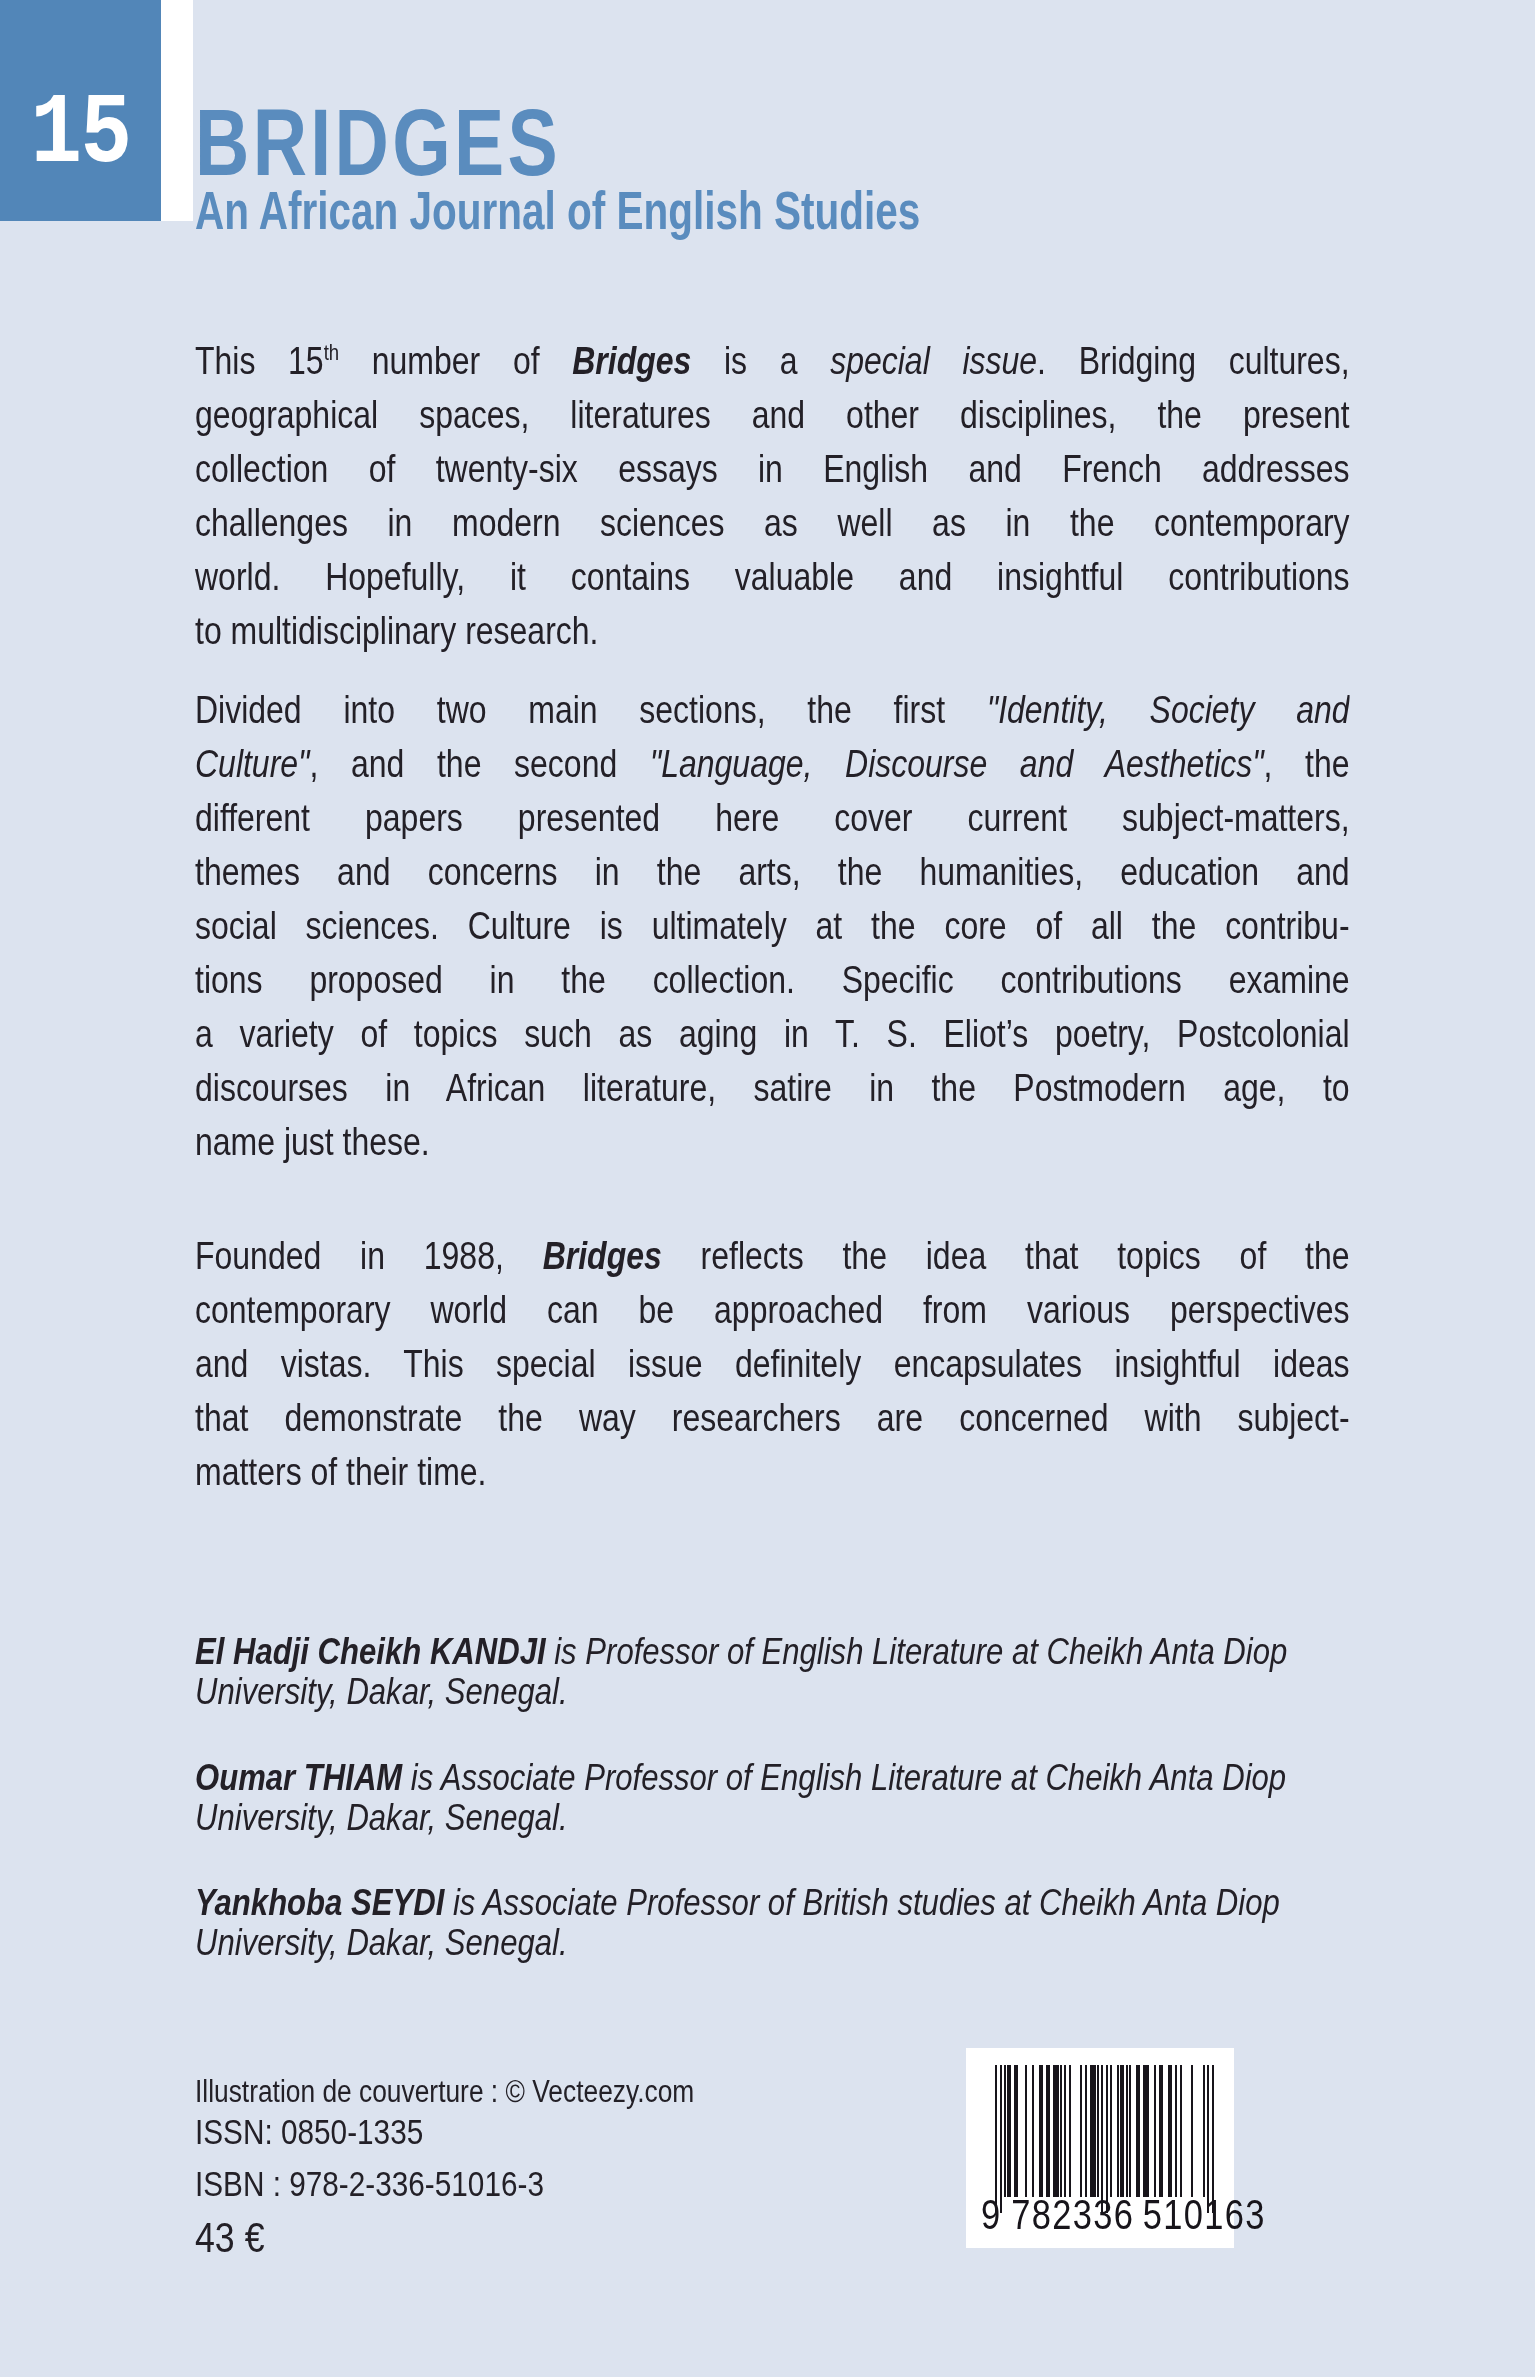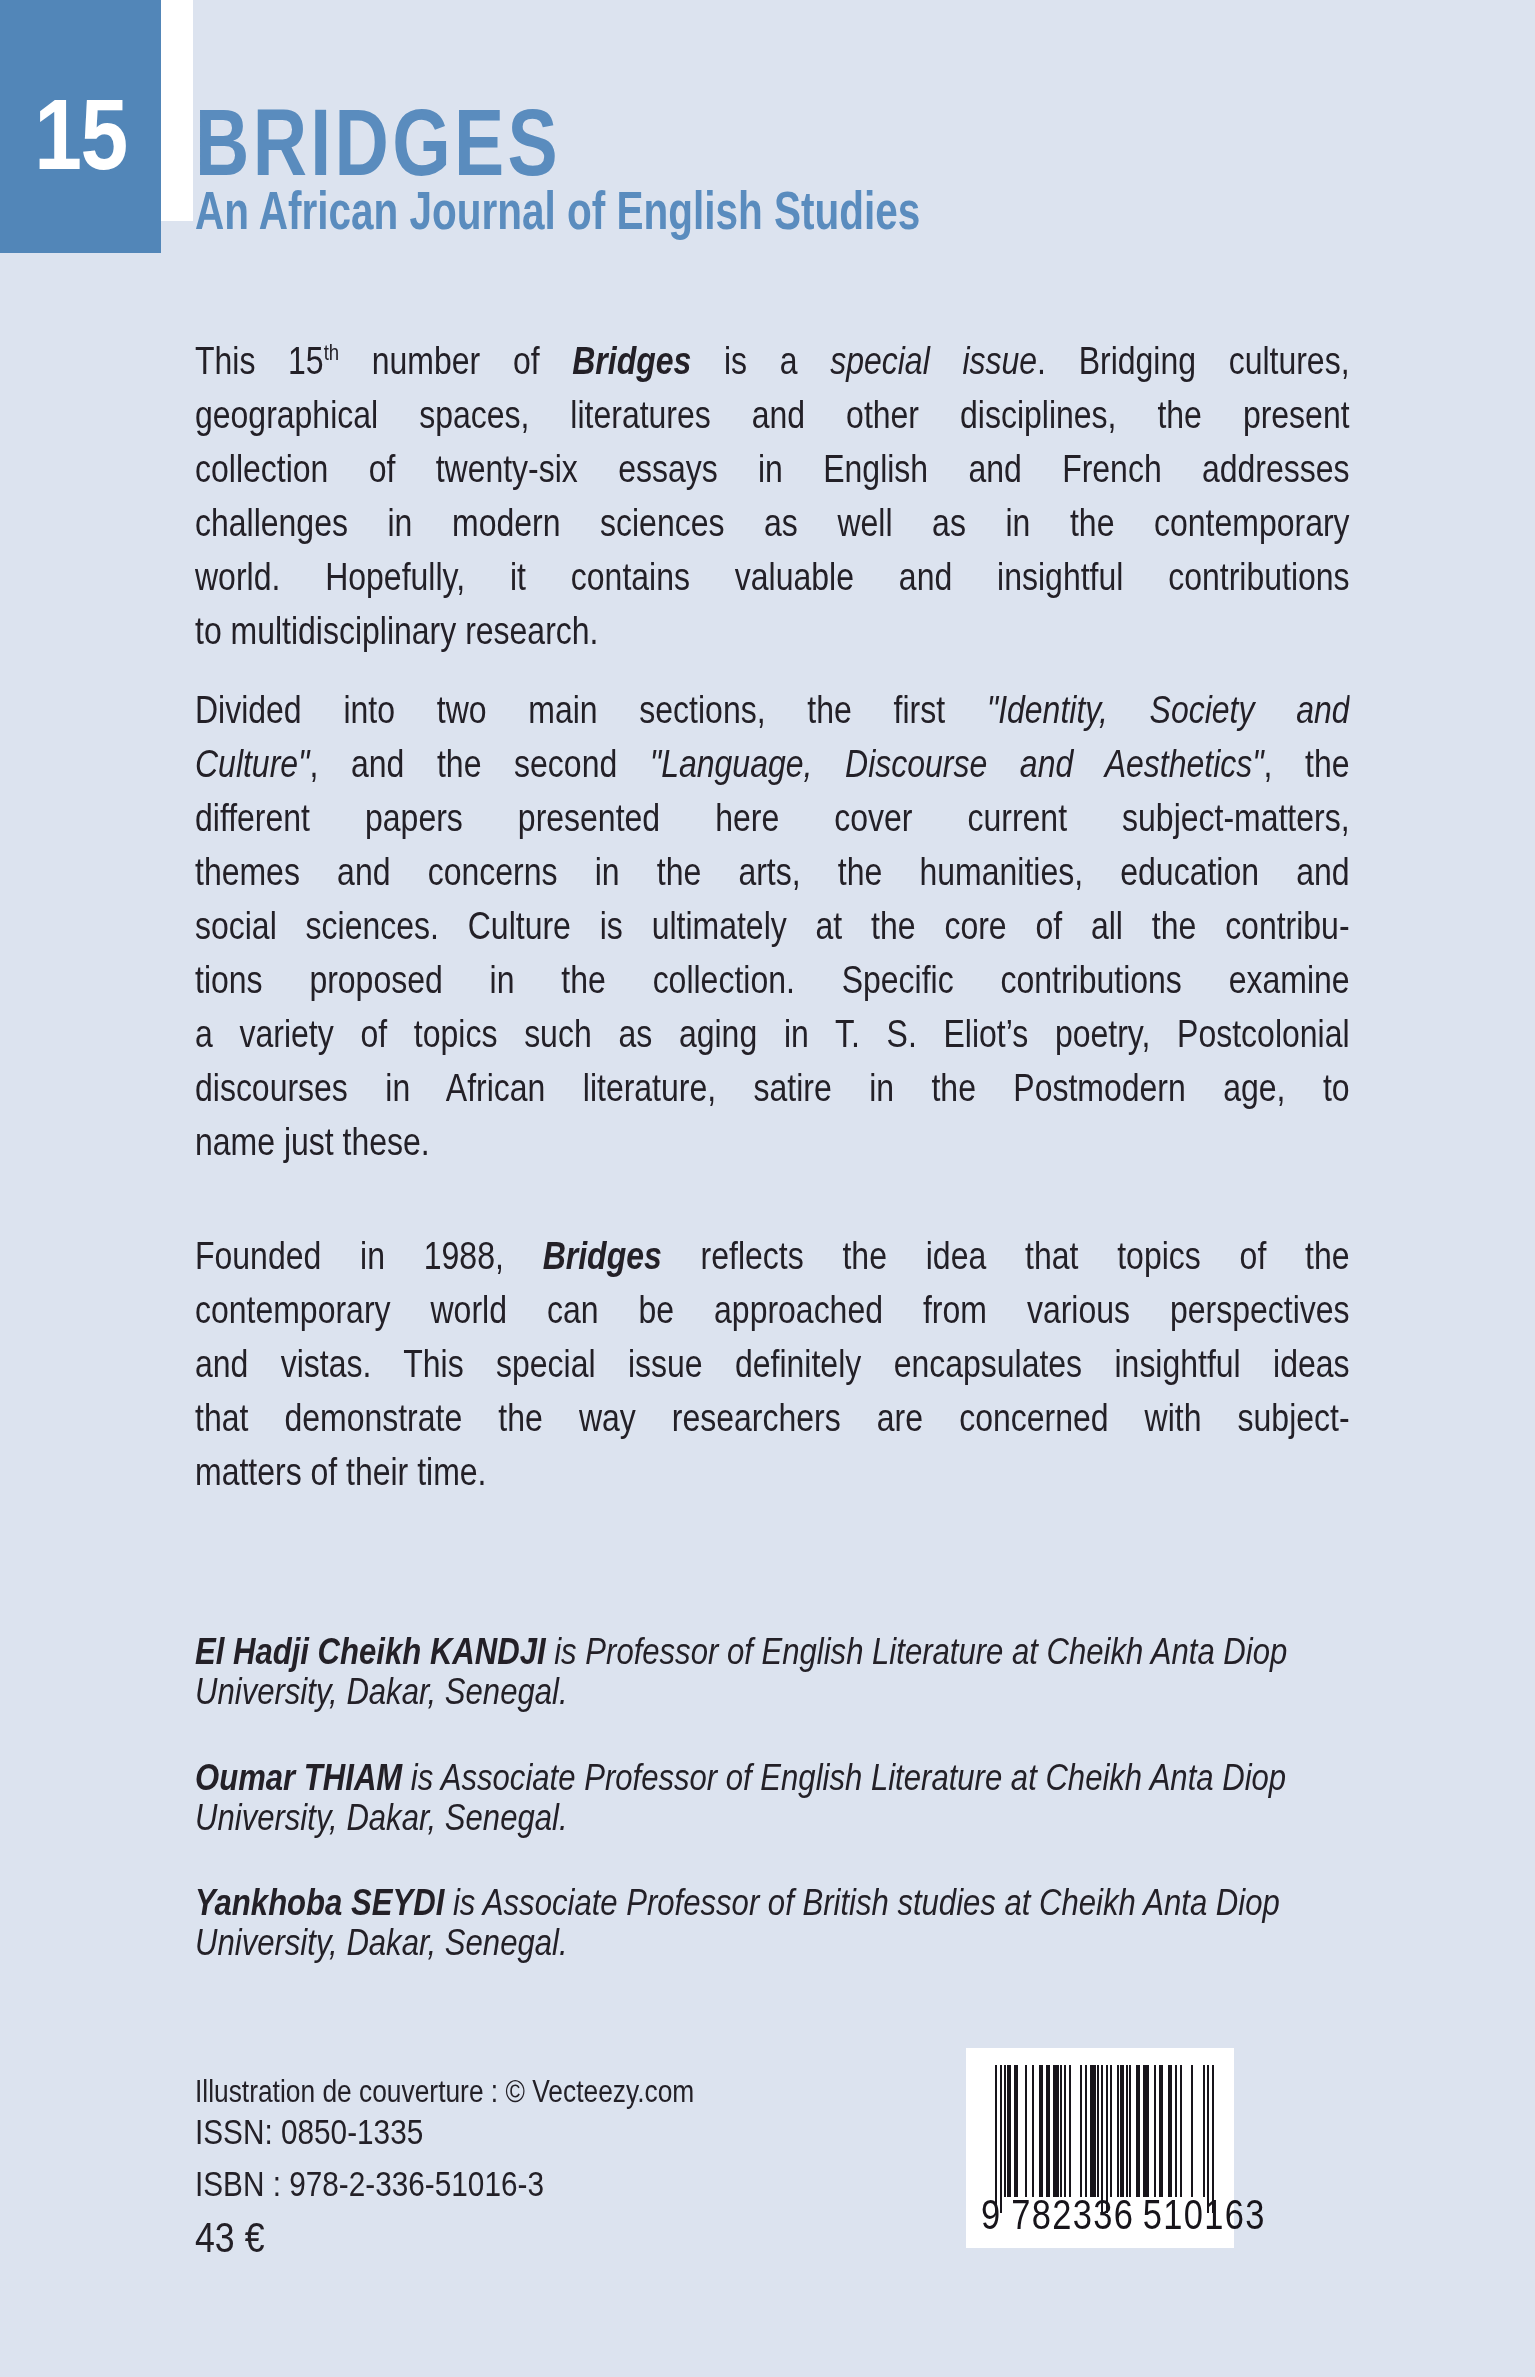--- a/index.html
+++ b/index.html
@@ -4,21 +4,21 @@
 <style>
   :root{
     --bg:#dce3ef; --badge:#5286b8; --accent:#5a8cbe; --ink:#232027; --white:#ffffff;
   }
   *{margin:0;padding:0;box-sizing:border-box;}
   html,body{width:1535px;height:2377px;overflow:hidden;}
   body{font-family:"Liberation Sans",sans-serif;background:var(--bg);position:relative;}
   .cover{position:absolute;inset:0;background:var(--bg);}
 
   
-  .badge{position:absolute;left:0;top:0;width:161px;height:253px;background:var(--badge);}
+  .badge{position:absolute;left:0;top:0;width:161px;height:221px;background:var(--badge);font-family:Liberation Mono, monospace;}
   .badge-num{position:absolute;left:0;top:84px;width:161px;text-align:center;
     font-weight:700;font-size:101px;line-height:1;color:#fff;
     transform:scaleX(.85);transform-origin:50% 0;letter-spacing:-1.7px;}
   .spine-strip{position:absolute;left:161px;top:0;width:32px;height:221px;background:var(--white);}
 
   
   .title{position:absolute;left:195px;top:96px;font-weight:700;font-size:94px;line-height:1;
     color:var(--accent);letter-spacing:4.2px;transform:scaleX(.8);transform-origin:0 0;white-space:nowrap;}
   .subtitle{position:absolute;left:195px;top:183px;font-weight:700;font-size:54px;line-height:1;
     color:var(--accent);letter-spacing:0;transform:scaleX(.75);transform-origin:0 0;white-space:nowrap;}

